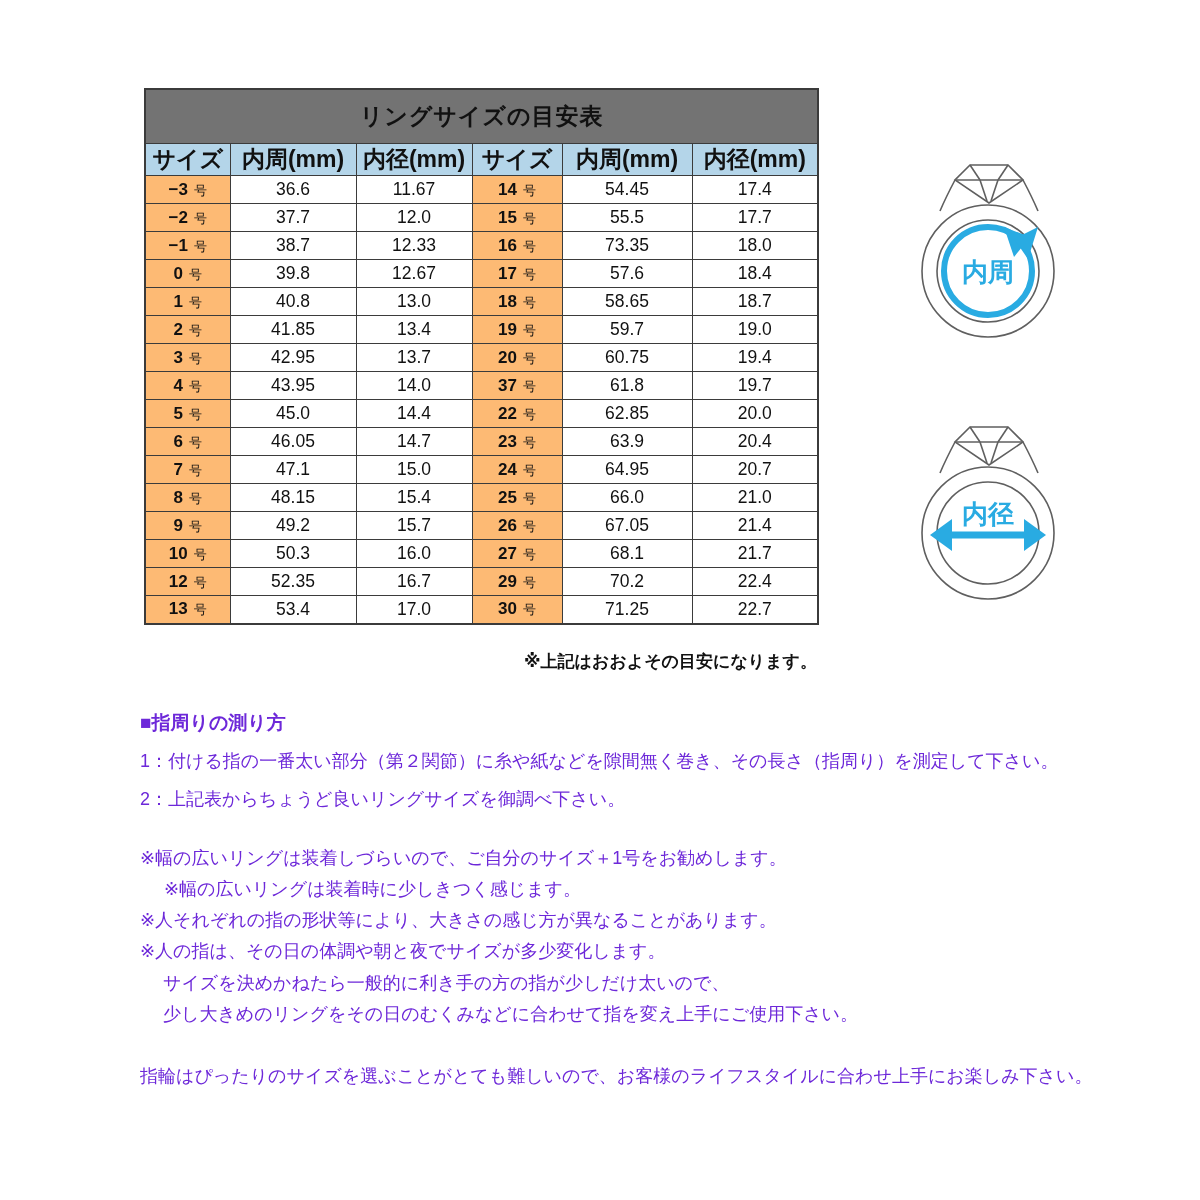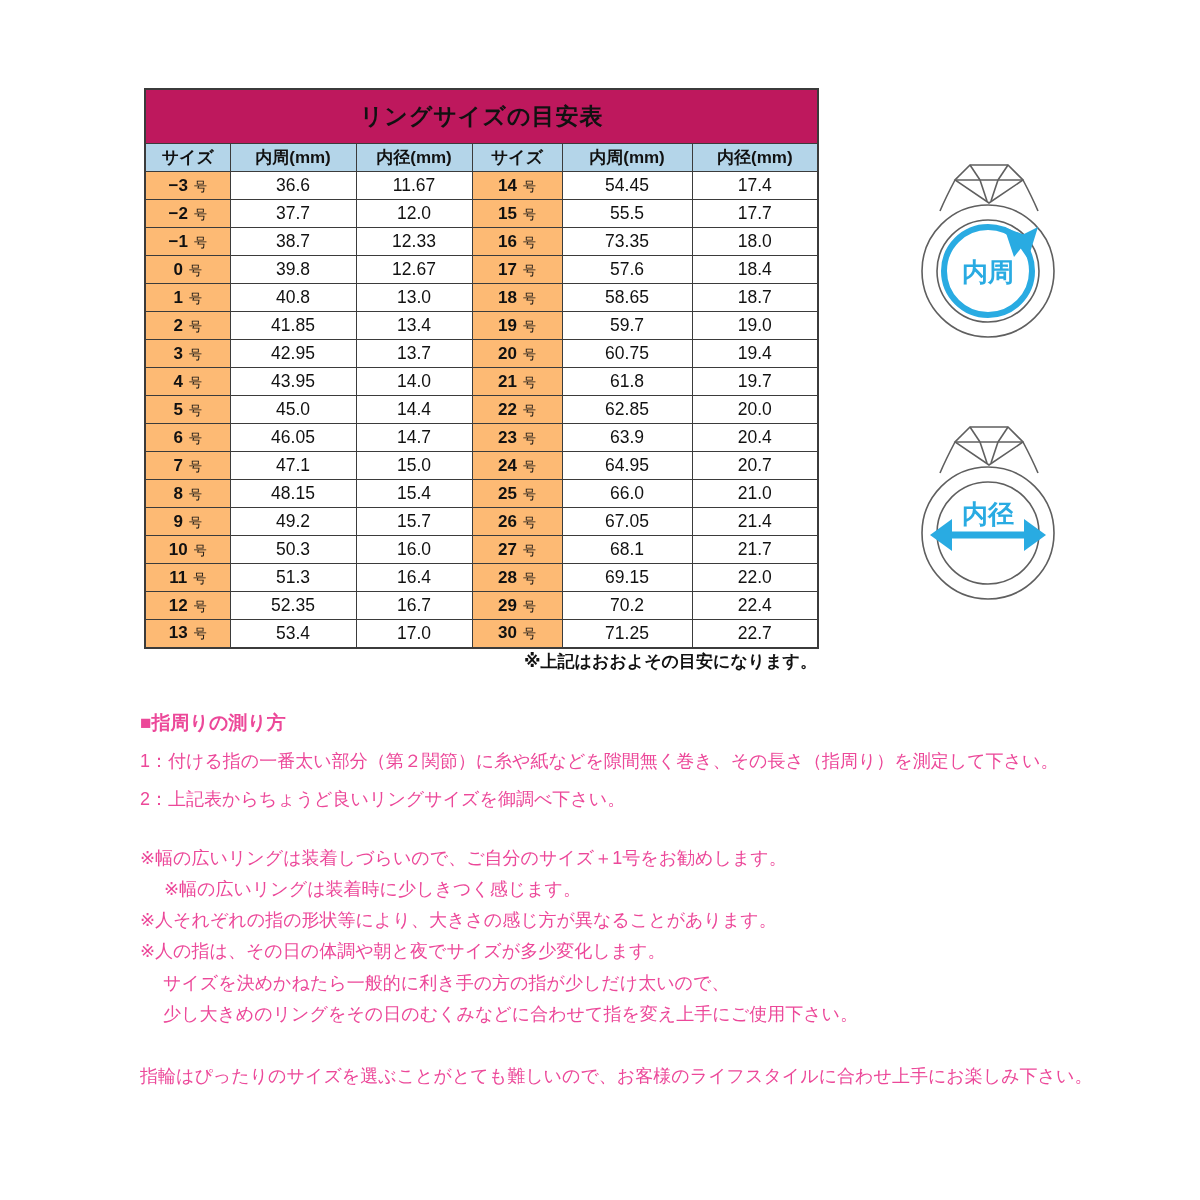--- a/index.html
+++ b/index.html
@@ -3,35 +3,35 @@
 <meta charset="utf-8">
 <style>
   html,body{margin:0;padding:0;background:#fff;}
   .canvas{position:relative;width:1200px;height:1200px;background:#ffffff;overflow:hidden;
           font-family:"Liberation Sans","DejaVu Sans",sans-serif;color:#111;}
   
   table.size-table{position:absolute;left:144px;top:88px;width:673px;border-collapse:collapse;
                    table-layout:fixed;border:2px solid #3b3b3b;}
   table.size-table td,table.size-table th{border:1px solid #3b3b3b;text-align:center;padding:0;
                    overflow:hidden;white-space:nowrap;}
-  .title-cell{height:53px;background:#be185d;font-size:23px;font-weight:bold;letter-spacing:1px;}
-  th.col-head{height:27px;background:#b4d5e9;font-size:17px;font-weight:bold;}
+  .title-cell{height:53px;background:#737373;font-size:23px;font-weight:bold;letter-spacing:1px;}
+  th.col-head{height:27px;background:#b4d5e9;font-size:23px;font-weight:bold;}
   tr.data-row{height:28px;}
   td.size-cell{background:#fdba74;font-size:17px;}
   td.size-cell .num{font-weight:bold;margin-right:6px;}
   td.size-cell .unit{font-size:13px;}
   td.value-cell{background:#ffffff;font-size:17.5px;}
   .table-note{position:absolute;left:144px;top:650px;width:673px;text-align:right;
               font-size:17px;font-weight:bold;white-space:nowrap;}
   
   .ring-svg{position:absolute;width:200px;height:200px;}
   #ring1{left:888px;top:145px;}
   #ring2{left:888px;top:407px;}
   
-  .tline{position:absolute;white-space:nowrap;font-size:18px;color:#ec4899;}
+  .tline{position:absolute;white-space:nowrap;font-size:18px;color:#6d28d9;}
   .tline.head{font-size:19px;font-weight:bold;}
 </style>
 </head>
 <body>
 
 <div class="canvas">
 
   <table class="size-table">
     <colgroup>
       <col style="width:85px">
@@ -108,21 +108,21 @@
           <td class="value-cell">42.95</td>
           <td class="value-cell">13.7</td>
           <td class="size-cell"><span class="num">20</span><span class="unit">号</span></td>
           <td class="value-cell">60.75</td>
           <td class="value-cell">19.4</td>
         </tr>
         <tr class="data-row">
           <td class="size-cell"><span class="num">4</span><span class="unit">号</span></td>
           <td class="value-cell">43.95</td>
           <td class="value-cell">14.0</td>
-          <td class="size-cell"><span class="num">21</span><span class="unit">号</span></td>
+          <td class="size-cell"><span class="num">37</span><span class="unit">号</span></td>
           <td class="value-cell">61.8</td>
           <td class="value-cell">19.7</td>
         </tr>
         <tr class="data-row">
           <td class="size-cell"><span class="num">5</span><span class="unit">号</span></td>
           <td class="value-cell">45.0</td>
           <td class="value-cell">14.4</td>
           <td class="size-cell"><span class="num">22</span><span class="unit">号</span></td>
           <td class="value-cell">62.85</td>
           <td class="value-cell">20.0</td>
@@ -159,28 +159,20 @@
           <td class="value-cell">67.05</td>
           <td class="value-cell">21.4</td>
         </tr>
         <tr class="data-row">
           <td class="size-cell"><span class="num">10</span><span class="unit">号</span></td>
           <td class="value-cell">50.3</td>
           <td class="value-cell">16.0</td>
           <td class="size-cell"><span class="num">27</span><span class="unit">号</span></td>
           <td class="value-cell">68.1</td>
           <td class="value-cell">21.7</td>
-        </tr>
-        <tr class="data-row">
-          <td class="size-cell"><span class="num">11</span><span class="unit">号</span></td>
-          <td class="value-cell">51.3</td>
-          <td class="value-cell">16.4</td>
-          <td class="size-cell"><span class="num">28</span><span class="unit">号</span></td>
-          <td class="value-cell">69.15</td>
-          <td class="value-cell">22.0</td>
         </tr>
         <tr class="data-row">
           <td class="size-cell"><span class="num">12</span><span class="unit">号</span></td>
           <td class="value-cell">52.35</td>
           <td class="value-cell">16.7</td>
           <td class="size-cell"><span class="num">29</span><span class="unit">号</span></td>
           <td class="value-cell">70.2</td>
           <td class="value-cell">22.4</td>
         </tr>
         <tr class="data-row">

